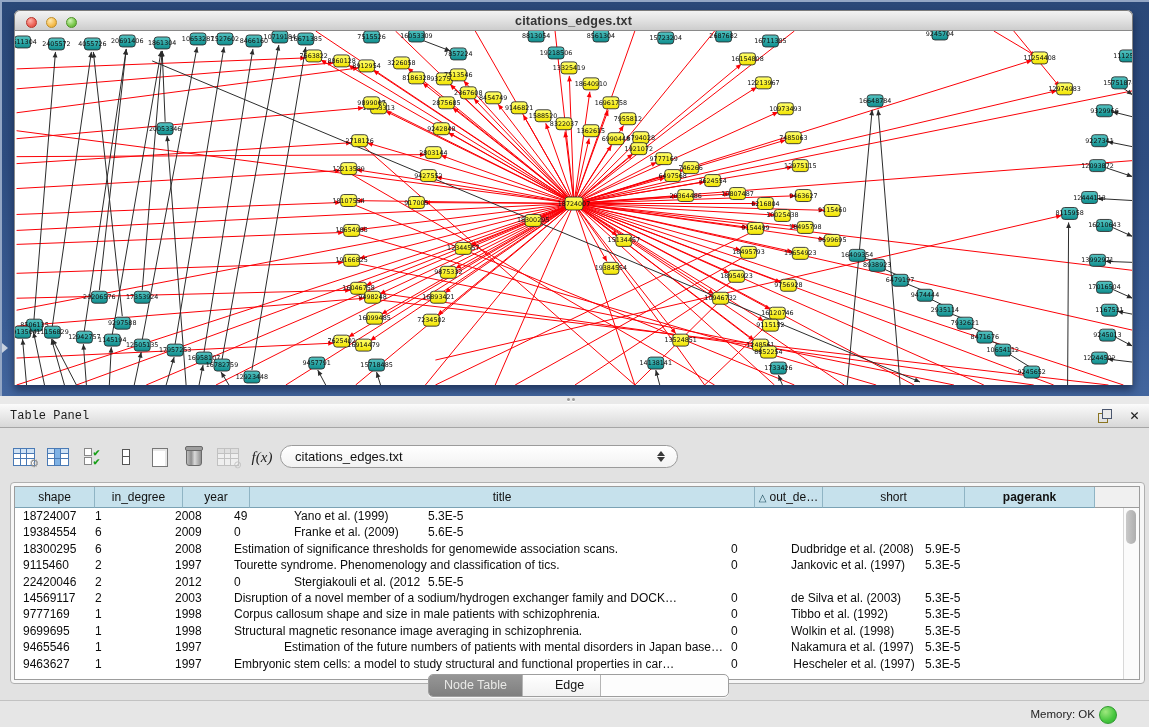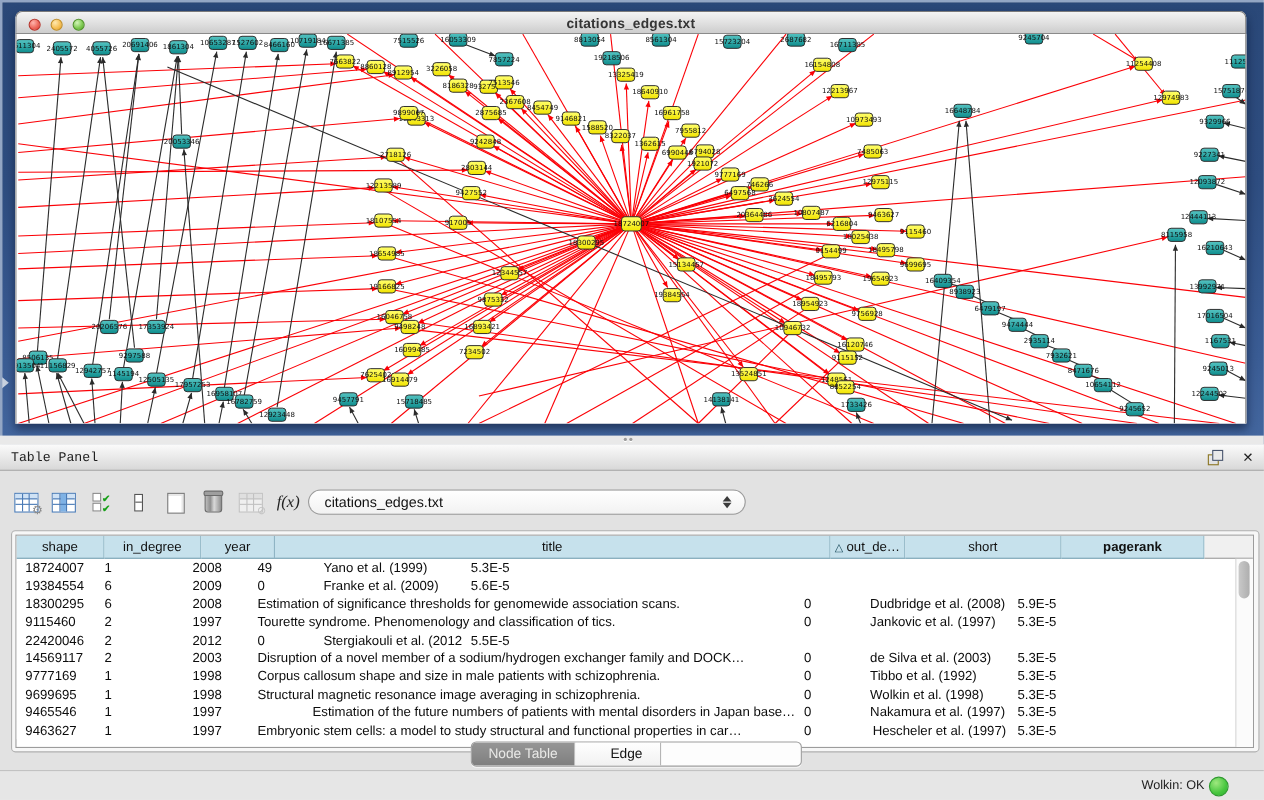--- a/index.html
+++ b/index.html
@@ -1176,15 +1176,15 @@
   </div>
 
   <div class="tabbar" id="tabbar">
       <div class="tab active" style="width: 94px;">Node Table</div>
       <div class="tab" style="width: 78px; padding-left: 16px;">Edge Table</div>
       <div class="tab" style="width: 127px; margin-top: 36px;">Network Table</div>
     </div>
 </div>
 
 <div class="statusbar">
-  <span class="mem">Wolkin: OK</span>
+  <span class="mem">Memory: OK</span>
   <span class="memdot"></span>
 </div>
 
 </body></html>

